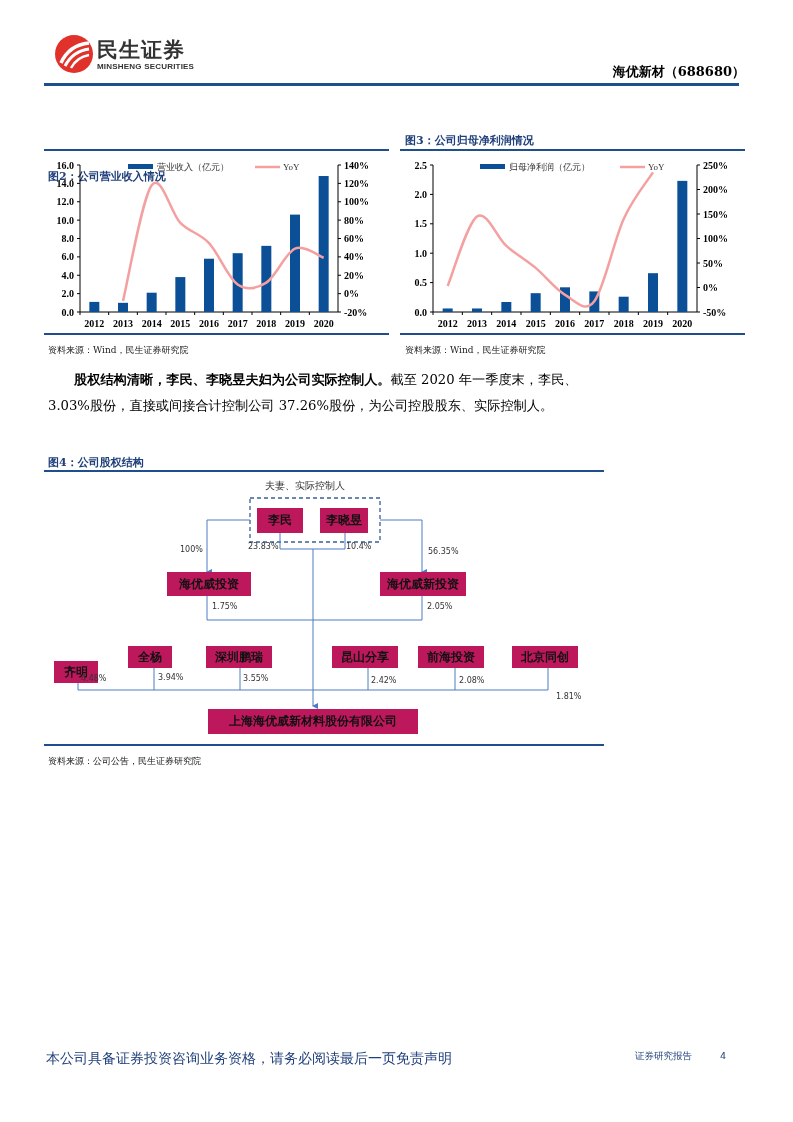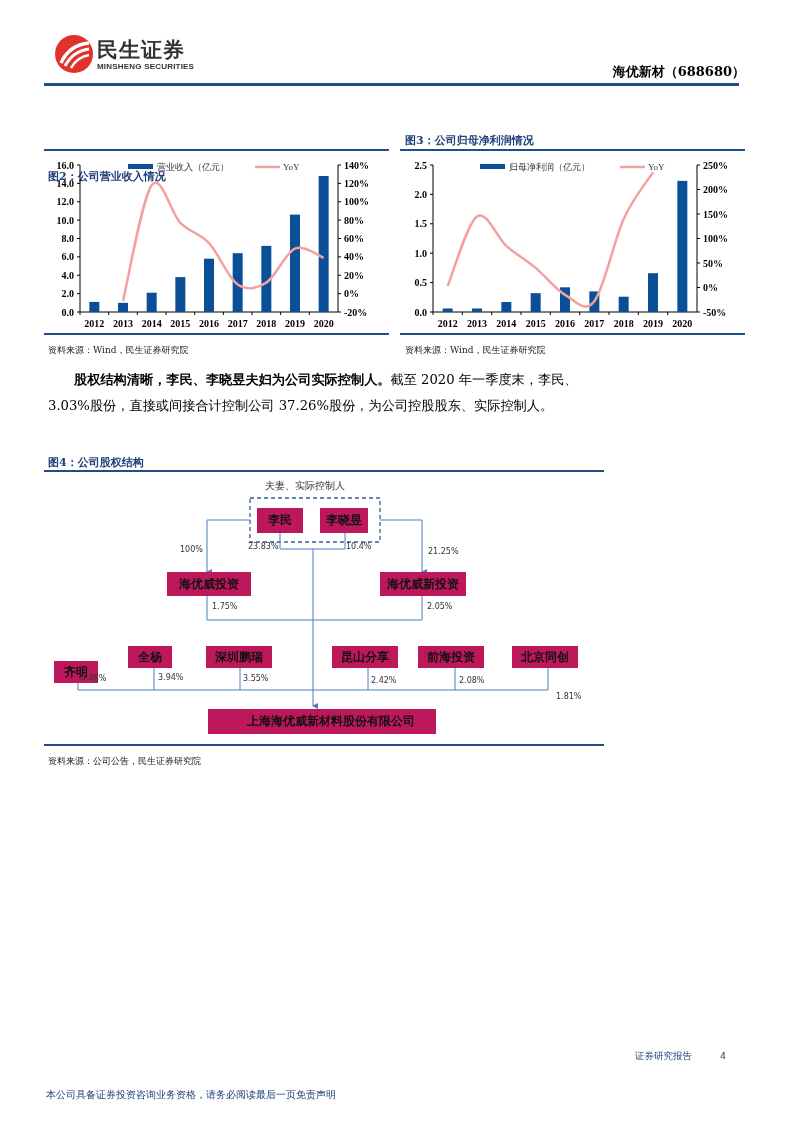--- a/index.html
+++ b/index.html
@@ -11,21 +11,21 @@
   .header-right{position:absolute;right:48px;top:63px;font-size:13px;font-weight:bold;}
   .header-line{position:absolute;left:44px;top:83px;width:695px;height:3px;background:#1f4e8c;}
   .fig-title{position:absolute;font-family:"DejaVu Serif",serif;font-weight:bold;font-size:11px;color:#1f3f7a;}
   .fig-line{position:absolute;height:2px;background:#1f4e8c;}
   .src{position:absolute;font-size:9px;color:#222;}
   .para{position:absolute;left:48px;width:700px;font-size:13.2px;line-height:26px;color:#000;font-family:"DejaVu Serif",serif;}
   .para b{font-weight:bold;}
   svg text{font-family:"Liberation Serif",serif;}
   .diag-box{position:absolute;background:#be185d;font-family:"DejaVu Sans",sans-serif;font-weight:bold;font-size:12px;color:#111;display:flex;align-items:center;justify-content:center;}
   .diag-pct{position:absolute;font-family:"DejaVu Sans",sans-serif;font-size:8px;color:#333;}
-  .footer-left{position:absolute;left:46px;top:1088px;font-family:"DejaVu Sans",sans-serif;font-size:10px;color:#1f3f7a;}
+  .footer-left{position:absolute;left:46px;top:1050px;font-family:"DejaVu Sans",sans-serif;font-size:14px;color:#1f3f7a;}
   .footer-right{position:absolute;left:635px;top:1050px;font-family:"DejaVu Sans",sans-serif;font-size:9.5px;color:#1f3f7a;}
   .footer-page{position:absolute;left:720px;top:1050px;font-family:"DejaVu Sans",sans-serif;font-size:9.5px;color:#1f3f7a;}
 </style>
 </head>
 <body>
 
 <div class="logo-circle">
   <svg width="38" height="38" viewBox="0 0 38 38">
     <path d="M6 28 Q14 10 34 8" stroke="#fff" stroke-width="3.5" fill="none"></path>
     <path d="M10 31 Q18 16 34 14" stroke="#fff" stroke-width="3" fill="none"></path>
@@ -217,41 +217,41 @@
 </svg>
 
 <div class="abs" style="left:265px;top:479px;font-family:'DejaVu Sans',sans-serif;font-size:10px;color:#333;">夫妻、实际控制人</div>
 
 <div class="diag-box" style="left:257px;top:508px;width:46px;height:25px;">李民</div>
 <div class="diag-box" style="left:320px;top:508px;width:48px;height:25px;">李晓昱</div>
 <div class="diag-pct" style="left:248px;top:542px;">23.83%</div>
 <div class="diag-pct" style="left:346px;top:542px;">10.4%</div>
 
 <div class="diag-pct" style="left:180px;top:545px;">100%</div>
-<div class="diag-pct" style="left:428px;top:547px;">21.25%</div>
+<div class="diag-pct" style="left:428px;top:547px;">56.35%</div>
 
 <div class="diag-box" style="left:167px;top:572px;width:84px;height:24px;">海优威投资</div>
 <div class="diag-box" style="left:380px;top:572px;width:86px;height:24px;">海优威新投资</div>
 <div class="diag-pct" style="left:212px;top:602px;">1.75%</div>
 <div class="diag-pct" style="left:427px;top:602px;">2.05%</div>
 
 <div class="diag-box" style="left:54px;top:646px;width:44px;height:22px;margin-top:15px;">齐明</div>
 <div class="diag-box" style="left:128px;top:646px;width:44px;height:22px;">全杨</div>
 <div class="diag-box" style="left:206px;top:646px;width:66px;height:22px;">深圳鹏瑞</div>
 <div class="diag-box" style="left:332px;top:646px;width:66px;height:22px;">昆山分享</div>
 <div class="diag-box" style="left:418px;top:646px;width:66px;height:22px;">前海投资</div>
 <div class="diag-box" style="left:512px;top:646px;width:66px;height:22px;">北京同创</div>
 
 <div class="diag-pct" style="left:81px;top:674px;">4.48%</div>
 <div class="diag-pct" style="left:158px;top:673px;">3.94%</div>
 <div class="diag-pct" style="left:243px;top:674px;">3.55%</div>
 <div class="diag-pct" style="left:371px;top:676px;">2.42%</div>
 <div class="diag-pct" style="left:459px;top:661px;margin-top:15px;">2.08%</div>
 <div class="diag-pct" style="left:556px;top:676px;margin-top:16px;">1.81%</div>
 
-<div class="diag-box" style="left:208px;top:709px;width:210px;height:25px;padding-left:18px;">上海海优威新材料股份有限公司</div>
+<div class="diag-box" style="left:208px;top:709px;width:210px;height:25px;">上海海优威新材料股份有限公司</div>
 
 <div class="fig-line" style="left:44px;top:744px;width:560px;"></div>
 <div class="src" style="left:48px;top:755px;">资料来源：公司公告，民生证券研究院</div>
 
 <div class="footer-left">本公司具备证券投资咨询业务资格，请务必阅读最后一页免责声明</div>
 <div class="footer-right">证券研究报告</div>
 <div class="footer-page">4</div>
 
 </body></html>

